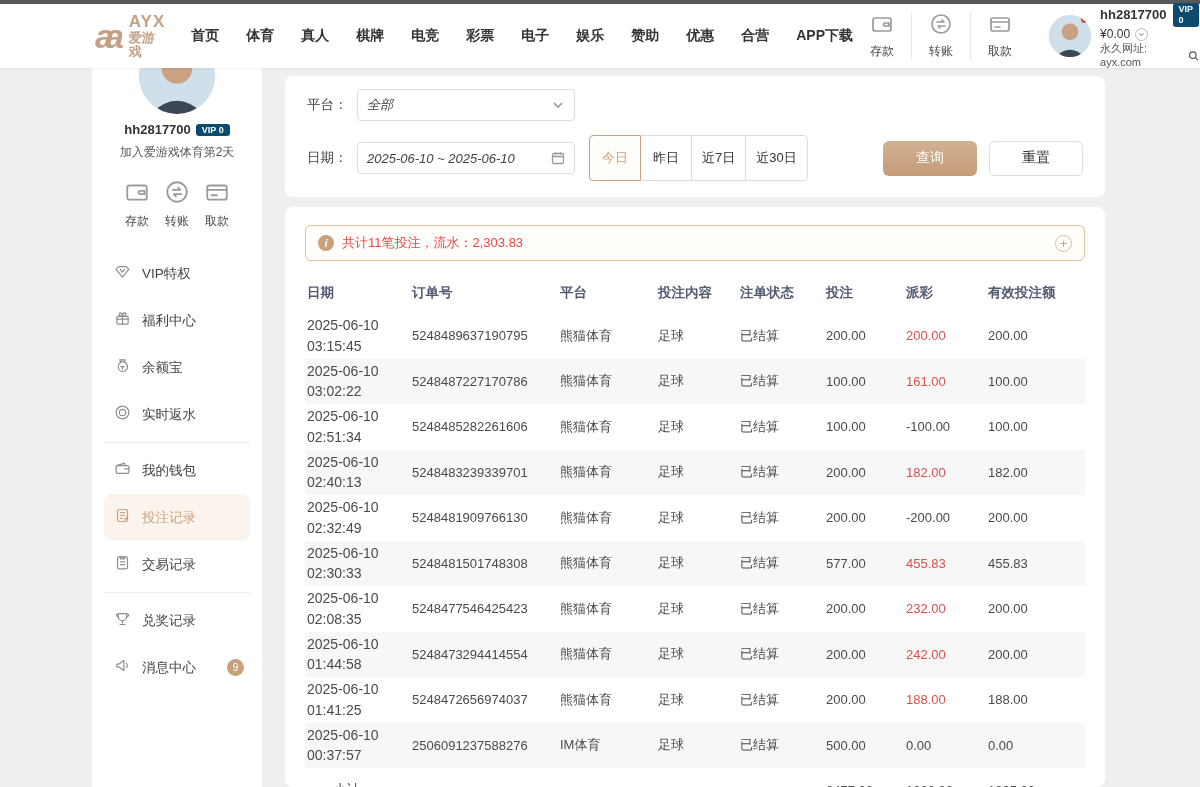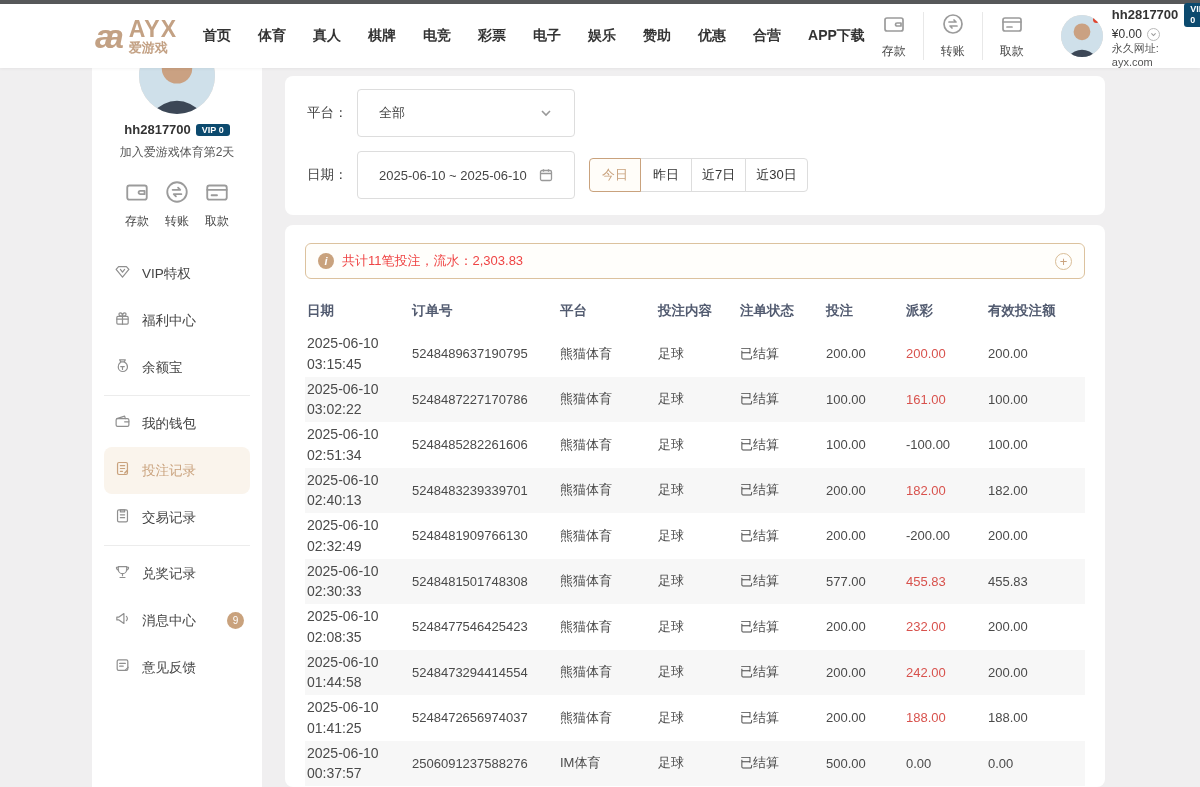--- a/index.html
+++ b/index.html
@@ -5,21 +5,21 @@
   * { margin:0; padding:0; box-sizing:border-box; }
   html,body { width:1200px; height:787px; overflow:hidden;
     font-family:"Liberation Sans","DejaVu Sans",sans-serif; background:#f0eff0; color:#333; }
   .topstrip { height:4px; background:#57585a; }
   
   .navbar { height:64px; background:#fff; display:flex; align-items:center; padding:0 28px 0 95px;
     box-shadow:0 1px 3px rgba(0,0,0,.05); position:relative; z-index:5; }
   .logo { display:flex; align-items:center; gap:6px; margin-right:26px; }
   .logo-mark { font:italic 800 34px "Liberation Sans",sans-serif; color:#c3a184; letter-spacing:-9px; line-height:1; padding-right:8px;}
   .logo-texts { display:flex; flex-direction:column; line-height:1.05; }
-  .logo-en { font-weight:800; font-size:23px; color:#c3a184; letter-spacing:1px;}
+  .logo-en { font-weight:800; font-size:17px; color:#c3a184; letter-spacing:1px;}
   .logo-cn { font-weight:700; font-size:13px; color:#c3a184; }
   .main-nav { display:flex; align-items:flex-start; gap:27px; }
   .main-nav a { text-decoration:none; color:#333; font-size:14px; font-weight:700; white-space:nowrap; cursor:pointer;}
   .nav-right { margin-left:auto; display:flex; align-items:center; }
   .nav-quick { display:flex; align-items:center; }
   .nav-quick .qa { display:flex; flex-direction:column; align-items:center; gap:4px; padding:0 17px; cursor:pointer; }
   .nav-quick .qa + .qa { border-left:1px solid #e8e8e8; }
   .nav-quick .qa svg { width:24px; height:24px; color:#9b9b9b; }
   .nav-quick .qa span { font-size:12px; color:#444; }
   .user-block { display:flex; align-items:center; gap:9px; margin-left:20px; }
@@ -59,26 +59,26 @@
   .smi.active span.lbl { color:#c9a27d; }
   .smi .cnt-badge { position:absolute; right:6px; width:17px; height:17px; background:#c9a27d; color:#fff;
     border-radius:50%; font-size:10px; display:flex; align-items:center; justify-content:center; }
   
   .main { width:820px; margin-left:23px; display:flex; flex-direction:column; }
   .panel { background:#fff; border-radius:8px; }
   .filter-panel { margin-top:8px; padding:13px 22px 16px; }
   .f-row { display:flex; align-items:center; }
   .f-row + .f-row { margin-top:14px; }
   .f-label { width:50px; font-size:13.5px; color:#444; }
-  .fbox { width:218px; height:48px; border:1px solid #ddd; border-radius:4px; display:flex; align-items:center;
-    padding:0 21px; font-size:13px; color:#444; cursor:pointer; background:#fff;}
+  .fbox { width:218px; height:32px; border:1px solid #ddd; border-radius:4px; display:flex; align-items:center;
+    padding:0 9px; font-size:13px; color:#444; cursor:pointer; background:#fff;font-style:italic;}
   .fbox .grow { flex:1; }
   .fbox svg { width:14px; height:14px; color:#999; }
   .range-group { display:flex; margin-left:14px; }
-  .rbtn { min-width:52px; height:34px; border:1px solid #ddd; background:#fff; font-size:13px; color:#333;
+  .rbtn { min-width:52px; height:46px; border:1px solid #ddd; background:#fff; font-size:13px; color:#333;
     display:flex; align-items:center; justify-content:center; padding:0 10px; cursor:pointer; margin-left:-1px;}
   .rbtn:first-child { margin-left:0; border-radius:4px 0 0 4px;}
   .rbtn:last-child { border-radius:0 4px 4px 0;}
   .rbtn.active { border-color:#c9a27d; color:#c9a27d; position:relative; z-index:2; background:#fffdf9;}
   .f-actions { margin-left:auto; display:flex; gap:12px; }
   .btn { width:94px; height:35px; border-radius:6px; font-size:14px; display:flex; align-items:center;
     justify-content:center; cursor:pointer; border:1px solid transparent;}
   .btn-primary { background:linear-gradient(180deg,#d2b091,#c49c78); color:#fff; border:none;}
   .btn-ghost { background:#fff; border-color:#ddd; color:#333; }
   
@@ -247,20 +247,27 @@
             <span class="lbl">福利中心</span>
           </div>
           <div class="smi">
             <span><svg viewBox="0 0 24 24" fill="none" stroke="currentColor" stroke-width="1.7" stroke-linecap="round" stroke-linejoin="round">
                 <path d="M9.5 7 L8 4 h8 l-1.5 3"></path>
                 <path d="M9.5 7 h5 c2.8 1.5 4.5 4 4.5 7 a6.5 6.5 0 0 1-13 0 c0-3 1.7-5.5 3.5-7 Z"></path>
                 <path d="M9.5 13.5 h5 M12 13.5 v4"></path>
               </svg></span>
             <span class="lbl">余额宝</span>
           </div>
+          <div class="smi">
+            <span><svg viewBox="0 0 24 24" fill="none" stroke="currentColor" stroke-width="1.7" stroke-linecap="round" stroke-linejoin="round">
+                <circle cx="12" cy="12" r="9"></circle>
+                <circle cx="12" cy="12" r="4.5"></circle>
+              </svg></span>
+            <span class="lbl">实时返水</span>
+          </div>
         </div>
         <div class="side-group">
           <div class="smi">
             <span><svg viewBox="0 0 24 24" fill="none" stroke="currentColor" stroke-width="1.7" stroke-linecap="round" stroke-linejoin="round">
                 <path d="M4 8 L15 4.5 16 8"></path>
                 <rect x="3" y="8" width="18" height="11" rx="2"></rect>
                 <path d="M15 12.5 h6"></path>
               </svg></span>
             <span class="lbl">我的钱包</span>
           </div>
@@ -288,28 +295,20 @@
               </svg></span>
             <span class="lbl">兑奖记录</span>
           </div>
           <div class="smi">
             <span><svg viewBox="0 0 24 24" fill="none" stroke="currentColor" stroke-width="1.7" stroke-linecap="round" stroke-linejoin="round">
                 <path d="M4 10 v4 h3 l7 5 V5 L7 10 Z"></path>
                 <path d="M17.5 9 a4 4 0 0 1 0 6"></path>
               </svg></span>
             <span class="lbl">消息中心</span>
             <span class="cnt-badge">9</span>
-          </div>
-          <div class="smi">
-            <span><svg viewBox="0 0 24 24" fill="none" stroke="currentColor" stroke-width="1.7" stroke-linecap="round" stroke-linejoin="round">
-                <rect x="4.5" y="4" width="15" height="15" rx="2"></rect>
-                <path d="M8 9 h8 M8 13 h5"></path>
-                <path d="M15 18.5 l5-5 1 1 -5 5 Z" fill="currentColor" stroke="none"></path>
-              </svg></span>
-            <span class="lbl">意见反馈</span>
           </div>
         </div>
       </div>
   </aside>
 
   <main class="main">
 
     <section class="panel filter-panel">
       <div class="f-row">
         <span class="f-label">平台：</span>
@@ -328,20 +327,24 @@
             <rect x="1.5" y="2.5" width="11" height="10" rx="1.5"></rect>
               <path d="M1.5 5.5 H12.5 M4.5 1.2 V3.8 M9.5 1.2 V3.8"></path>
           </svg>
         </div>
         <div class="range-group" id="range-group">
             <button class="rbtn active">今日</button>
             <button class="rbtn">昨日</button>
             <button class="rbtn">近7日</button>
             <button class="rbtn">近30日</button>
           </div>
+        <div class="f-actions">
+          <button class="btn btn-primary">查询</button>
+          <button class="btn btn-ghost">重置</button>
+        </div>
       </div>
     </section>
 
     <section class="panel table-panel">
       <div class="summary-bar">
         <span class="info-ic">i</span>
         <span class="summary-text">共计11笔投注，流水：2,303.83</span>
         <span class="plus-ic">+</span>
       </div>
       <div class="btable">

